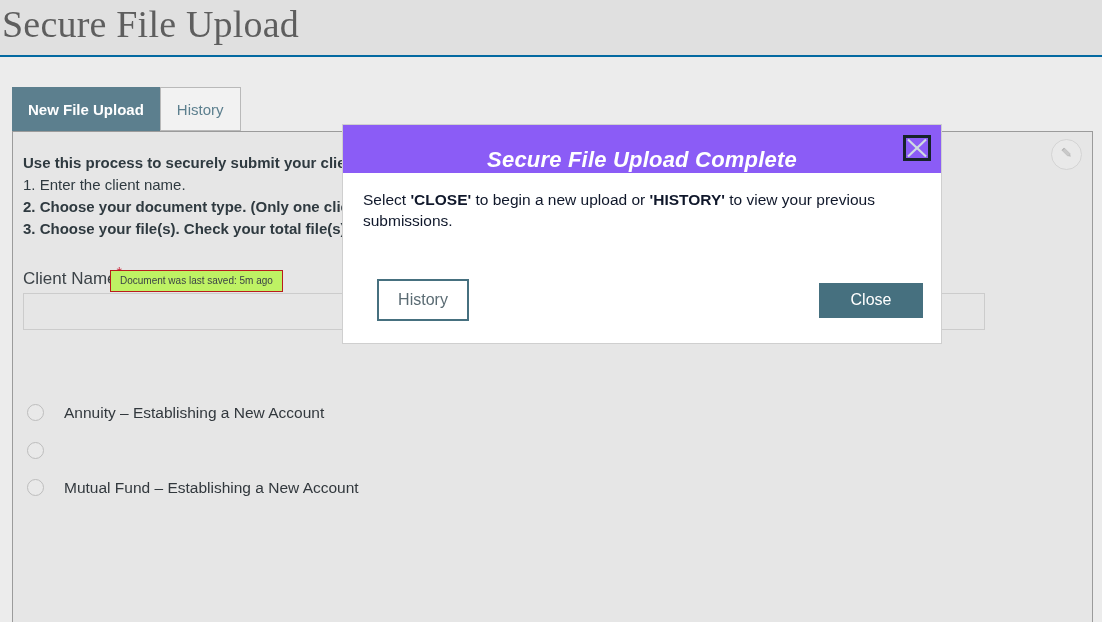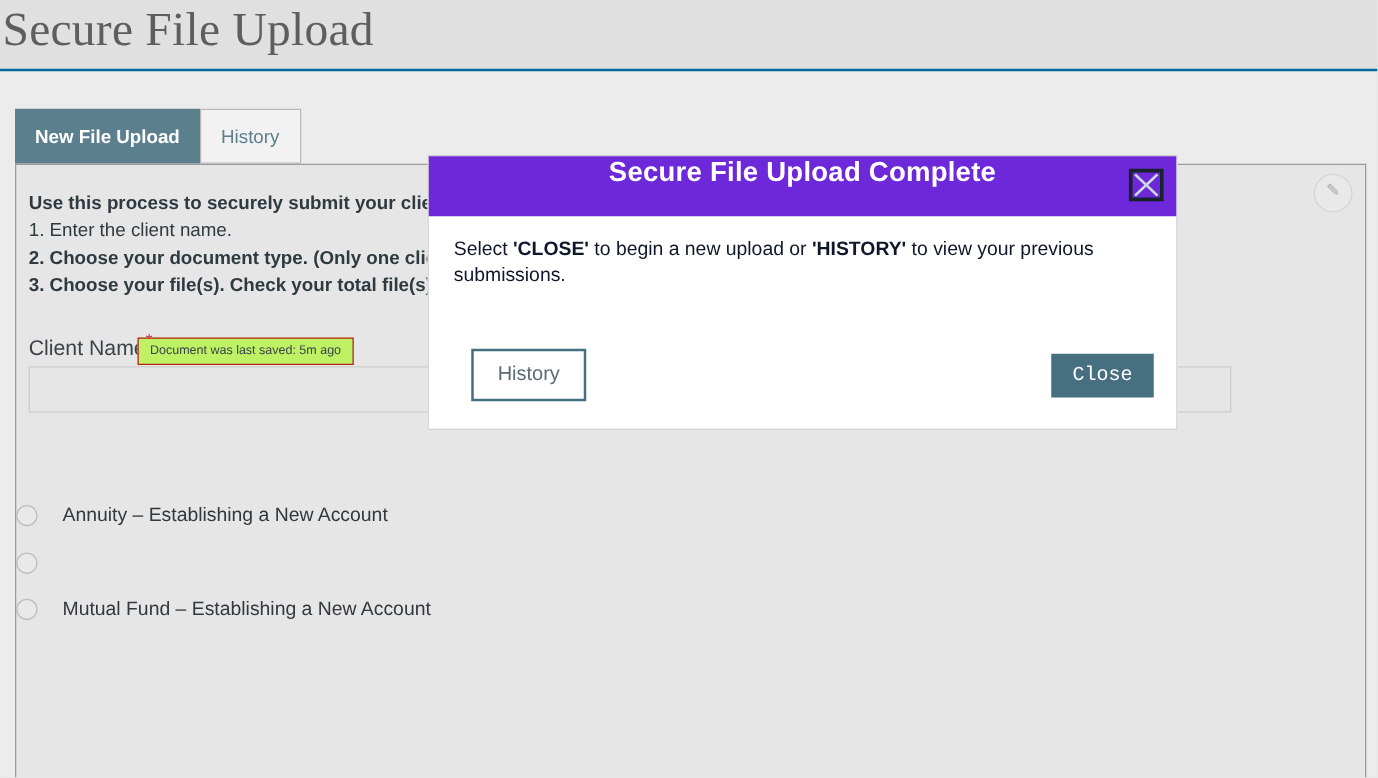--- a/index.html
+++ b/index.html
@@ -125,21 +125,21 @@
   #doc-type-label {
     left: 10px; top: 229px;
     font-family: "Liberation Serif", serif;
     font-size: 19px;
     color: #6d6d6d;
     font-weight: bold;
   }
 
   #radio-group {
     position: absolute;
-    left: 0; top: 262px;
+    left: 14px; top: 262px;
   }
   .radio-row {
     display: flex;
     align-items: center;
     height: 37.5px;
     cursor: pointer;
   }
   .radio-dot {
     width: 15px; height: 15px;
     border-radius: 50%;
@@ -188,25 +188,26 @@
     position: absolute;
     left: 342px; top: 124px;
     width: 600px;
     background: #ffffff;
     border: 1px solid #cfcfcf;
     z-index: 60;
     box-sizing: border-box;
   }
   #modal-header {
     height: 48px;
-    background: #6d28d9;
-    display: flex;
-    align-items: flex-start;
+    background: #8b5cf6;
+    display: flex;
+    align-items: flex-end;
     justify-content: center;
     position: relative;
+    font-style: italic;
   }
   #modal-title {
     color: #ffffff;
     font-size: 22px;
     font-weight: bold;
     letter-spacing: 0.2px;
   }
   #modal-close {
     position: absolute;
     right: 10px; top: 9px;
@@ -232,29 +233,29 @@
     background: #ffffff;
     border: 2px solid #46707f;
     color: #5a6b73;
     font-size: 16px;
     display: flex; align-items: center; justify-content: center;
     cursor: pointer;
     box-sizing: border-box;
     font-family: "Liberation Sans", sans-serif;
   }
   #close-button {
-    width: 82px; height: 35px;
+    width: 104px; height: 35px;
     background: #46707f;
     border: none;
     color: #ffffff;
     font-size: 16px;
     display: flex; align-items: center; justify-content: center;
     cursor: pointer;
     box-sizing: border-box;
-    font-family: Liberation Mono, monospace;
+    font-family: Liberation Sans, sans-serif;
   }
 </style>
 </head>
 <body>
 
 <div id="page-header">
   <div id="page-title">Secure File Upload</div>
 </div>
 
 <div id="tabs">

